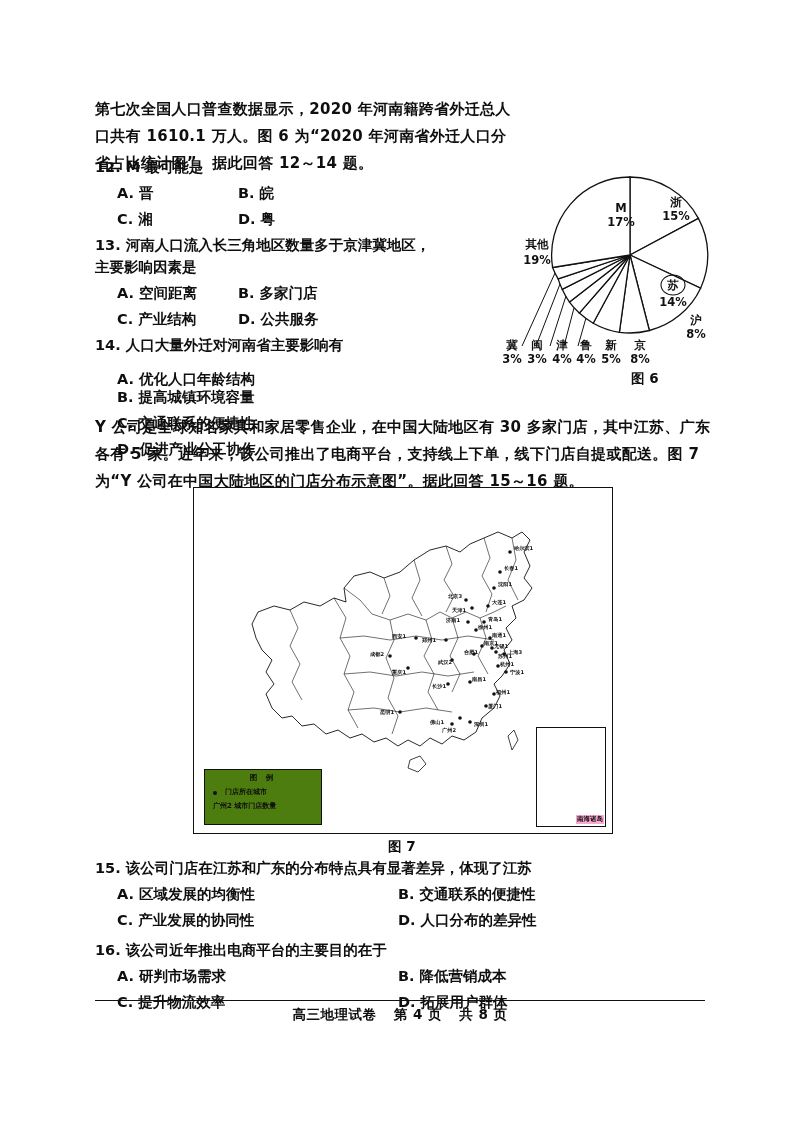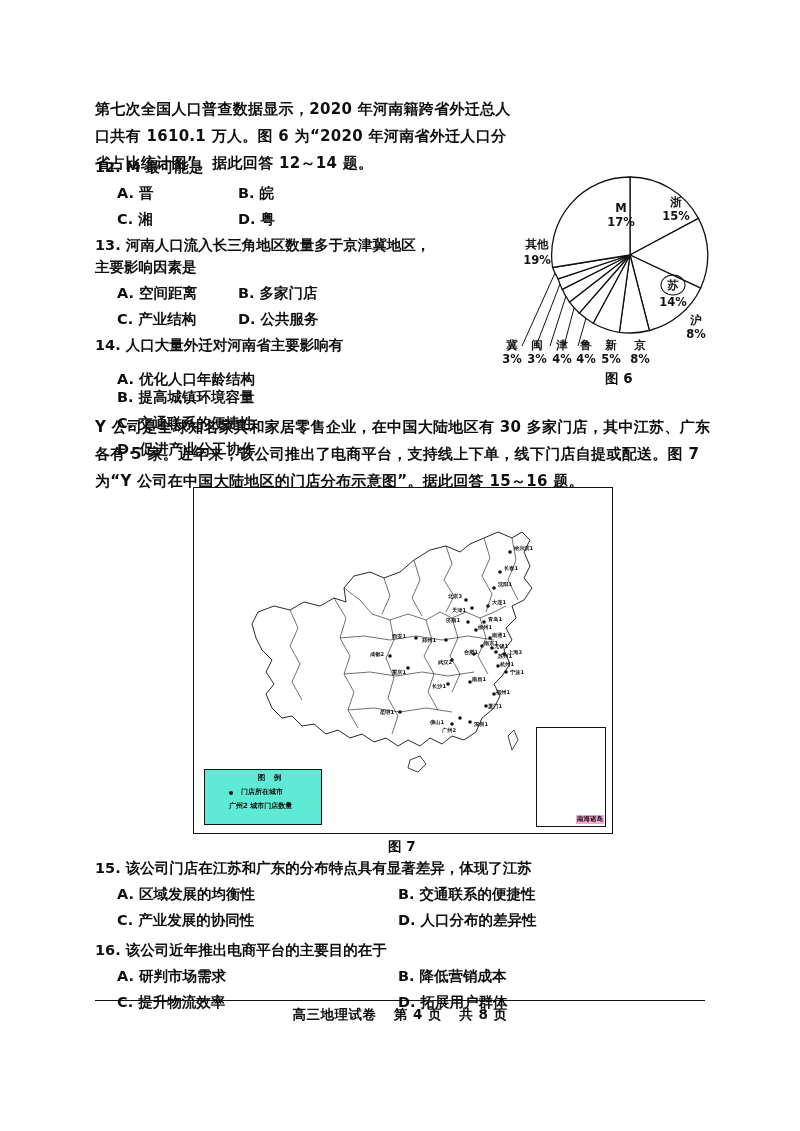--- a/index.html
+++ b/index.html
@@ -89,25 +89,25 @@
   }
   #map-svg { display: block; }
 
   .legend-box {
     position: absolute;
     left: 10px;
     bottom: 8px;
     width: 118px;
     height: 56px;
     border: 1px solid #111;
-    background: #5eead4;
+    background: #4d7c0f;
     font-size: 7.5px;
     line-height: 11px;
     font-weight: 700;
-    padding: 2px 0 0 16px;
+    padding: 2px 0 0 0;
     box-sizing: border-box;
     text-align: center;
     margin-top: 34px;
   }
   .legend-title { letter-spacing: 3px; }
   .legend-row {
     display: flex;
     align-items: center;
     gap: 8px;
     padding-left: 8px;
@@ -270,21 +270,21 @@
       <text class="pie-lbl" x="57" y="199" text-anchor="middle">闽</text>
       <text class="pie-lbl" x="57" y="213" text-anchor="middle">3%</text>
 
       <text class="pie-lbl" x="32" y="199" text-anchor="middle">冀</text>
       <text class="pie-lbl" x="32" y="213" text-anchor="middle">3%</text>
 
       <text class="pie-lbl" x="57" y="98" text-anchor="middle">其他</text>
       <text class="pie-lbl" x="57" y="114" text-anchor="middle">19%</text>
     </svg>
   </div>
-  <div class="fig-cap" style="left:605px; top:370px;">图 6</div>
+  <div class="fig-cap" style="left:631px; top:370px;">图 6</div>
 
   <div class="para" id="intro2">Y 公司是全球知名家具和家居零售企业，在中国大陆地区有 30 多家门店，其中江苏、广东各有 5 家。近年来，该公司推出了电商平台，支持线上下单，线下门店自提或配送。图 7 为“Y 公司在中国大陆地区的门店分布示意图”。据此回答 15～16 题。</div>
 
   <div id="map-box">
     <svg id="map-svg" width="416" height="343" viewBox="0 0 416 343">
       <g fill="#ffffff" stroke="#111111" stroke-width="0.9" stroke-linejoin="round">
 
         <path d="M62,150 L58,136 L64,124 L80,118 L96,122 L110,114 L126,118 L140,110
                  L152,114 L150,100 L160,88 L176,84 L190,90 L206,84 L220,72 L236,62
                  L252,58 L266,64 L276,56 L290,50 L304,44 L318,50 L328,44 L336,52

